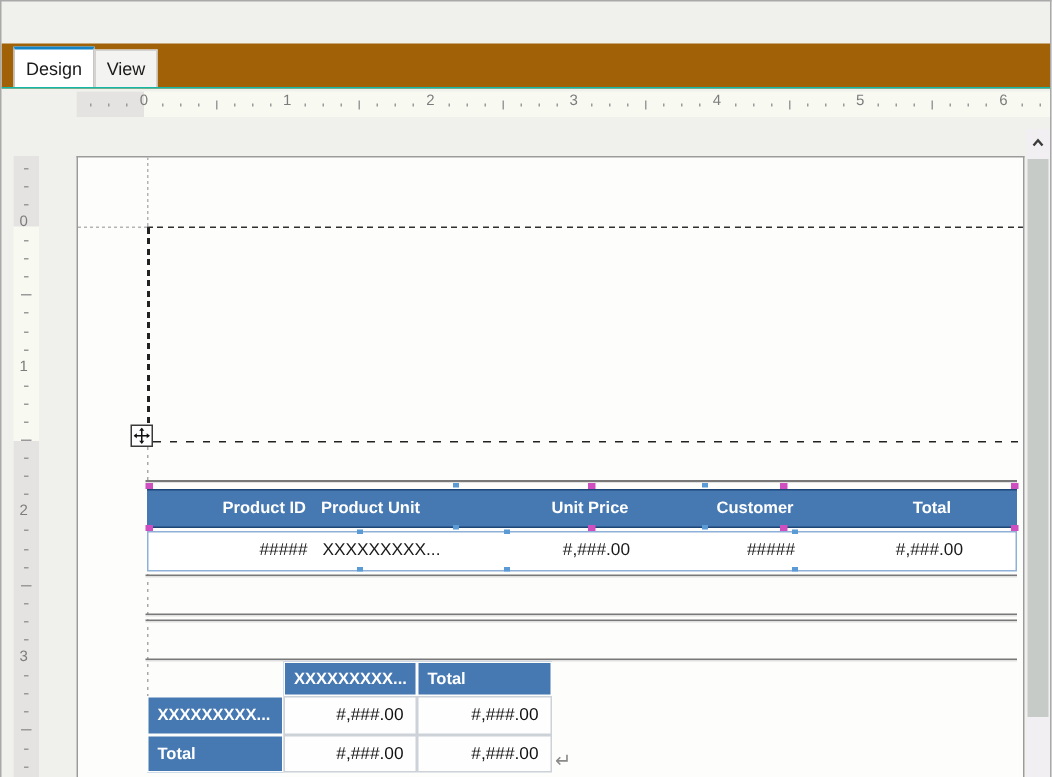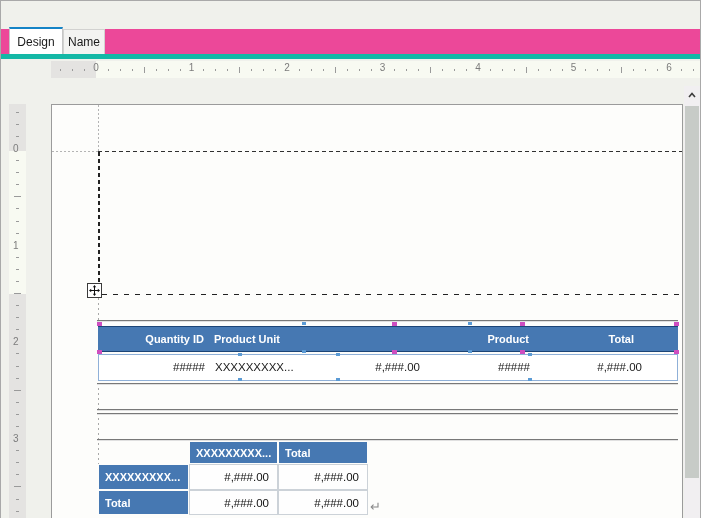--- a/index.html
+++ b/index.html
@@ -14,22 +14,22 @@
               display:flex; align-items:center; }
   .title-text { font-size:13px; font-weight:bold; color:#1a1a1a; padding-left:10px; }
   .win-controls { position:absolute; right:6px; top:0; height:28px; display:flex; align-items:center; }
   .win-btn { width:26px; height:22px; display:flex; align-items:center; justify-content:center;
              font-size:13px; color:#222; cursor:default; }
   .restore-glyph { position:relative; width:10px; height:9px; }
   .restore-glyph .back { position:absolute; left:3px; top:0; width:7px; height:6px; border:1px solid #222; }
   .restore-glyph .front { position:absolute; left:0; top:3px; width:7px; height:6px; border:1px solid #222; background:#efefef; }
 
   
-  .tabstrip { position:absolute; left:0; top:28px; width:100%; height:30px; background:#ec4899;
-              border-bottom:5px solid #14b8a6; }
+  .tabstrip { position:absolute; left:0; top:28px; width:100%; height:30px; background:#a16207;
+              border-bottom:1px solid #14b8a6; }
   .tab { position:absolute; bottom:0; text-align:center; font-size:12px; color:#1a1a1a;
          display:flex; align-items:center; justify-content:center; }
   .tab-active { left:8px; width:54px; height:27px; background:#ffffff;
                 border:1px solid #c6c6c6; border-top:2px solid #1584c6; border-bottom:none; }
   .tab-idle { left:62px; width:42px; height:25px; background:#f3f3f1;
               border:1px solid #d2d2d0; border-bottom:none; }
 
   
   .h-ruler { position:absolute; left:50px; top:60px; width:649px; height:17px; background:#f8faf2; }
   .h-ruler .gray-seg { position:absolute; left:0; top:0; width:45px; height:17px; background:#e4e3e1; }
@@ -105,21 +105,21 @@
   .scroll-thumb { position:absolute; left:1px; top:20px; width:14px; height:372px; background:#c7cbc7; }
 </style>
 </head>
 <body>
 
 <div class="window">
 
 
   <div class="tabstrip">
     <div class="tab tab-active">Design</div>
-    <div class="tab tab-idle">Name</div>
+    <div class="tab tab-idle">View</div>
   </div>
 
   <div class="h-ruler">
     <div class="gray-seg"></div>
     <div>
         <span class="h-tick dot" style="left: 9.1875px;"></span>
         <span class="h-tick dot" style="left: 21.125px;"></span>
         <span class="h-tick dot" style="left: 33.0625px;"></span>
         <span class="h-tick dot" style="left: 56.9375px;"></span>
         <span class="h-tick dot" style="left: 68.875px;"></span>
@@ -240,23 +240,24 @@
       </svg>
     </div>
 
     <div class="band-line" style="top:215px;"></div>
     <div class="band-line" style="top:278px;"></div>
     <div class="band-line" style="top:304px;"></div>
     <div class="band-line" style="top:308px;"></div>
     <div class="band-line" style="top:334px;"></div>
 
     <div class="detail-header">
-      <span class="c0">Quantity ID</span>
+      <span class="c0">Product ID</span>
       <span class="c1">Product Unit</span>
-      <span class="c3">Product</span>
+      <span class="c2">Unit Price</span>
+      <span class="c3">Customer</span>
       <span class="c4">Total</span>
     </div>
 
     <div class="detail-row">
       <span class="c0">#####</span>
       <span class="c1">XXXXXXXXX...</span>
       <span class="c2">#,###.00</span>
       <span class="c3">#####</span>
       <span class="c4d">#,###.00</span>
     </div>

